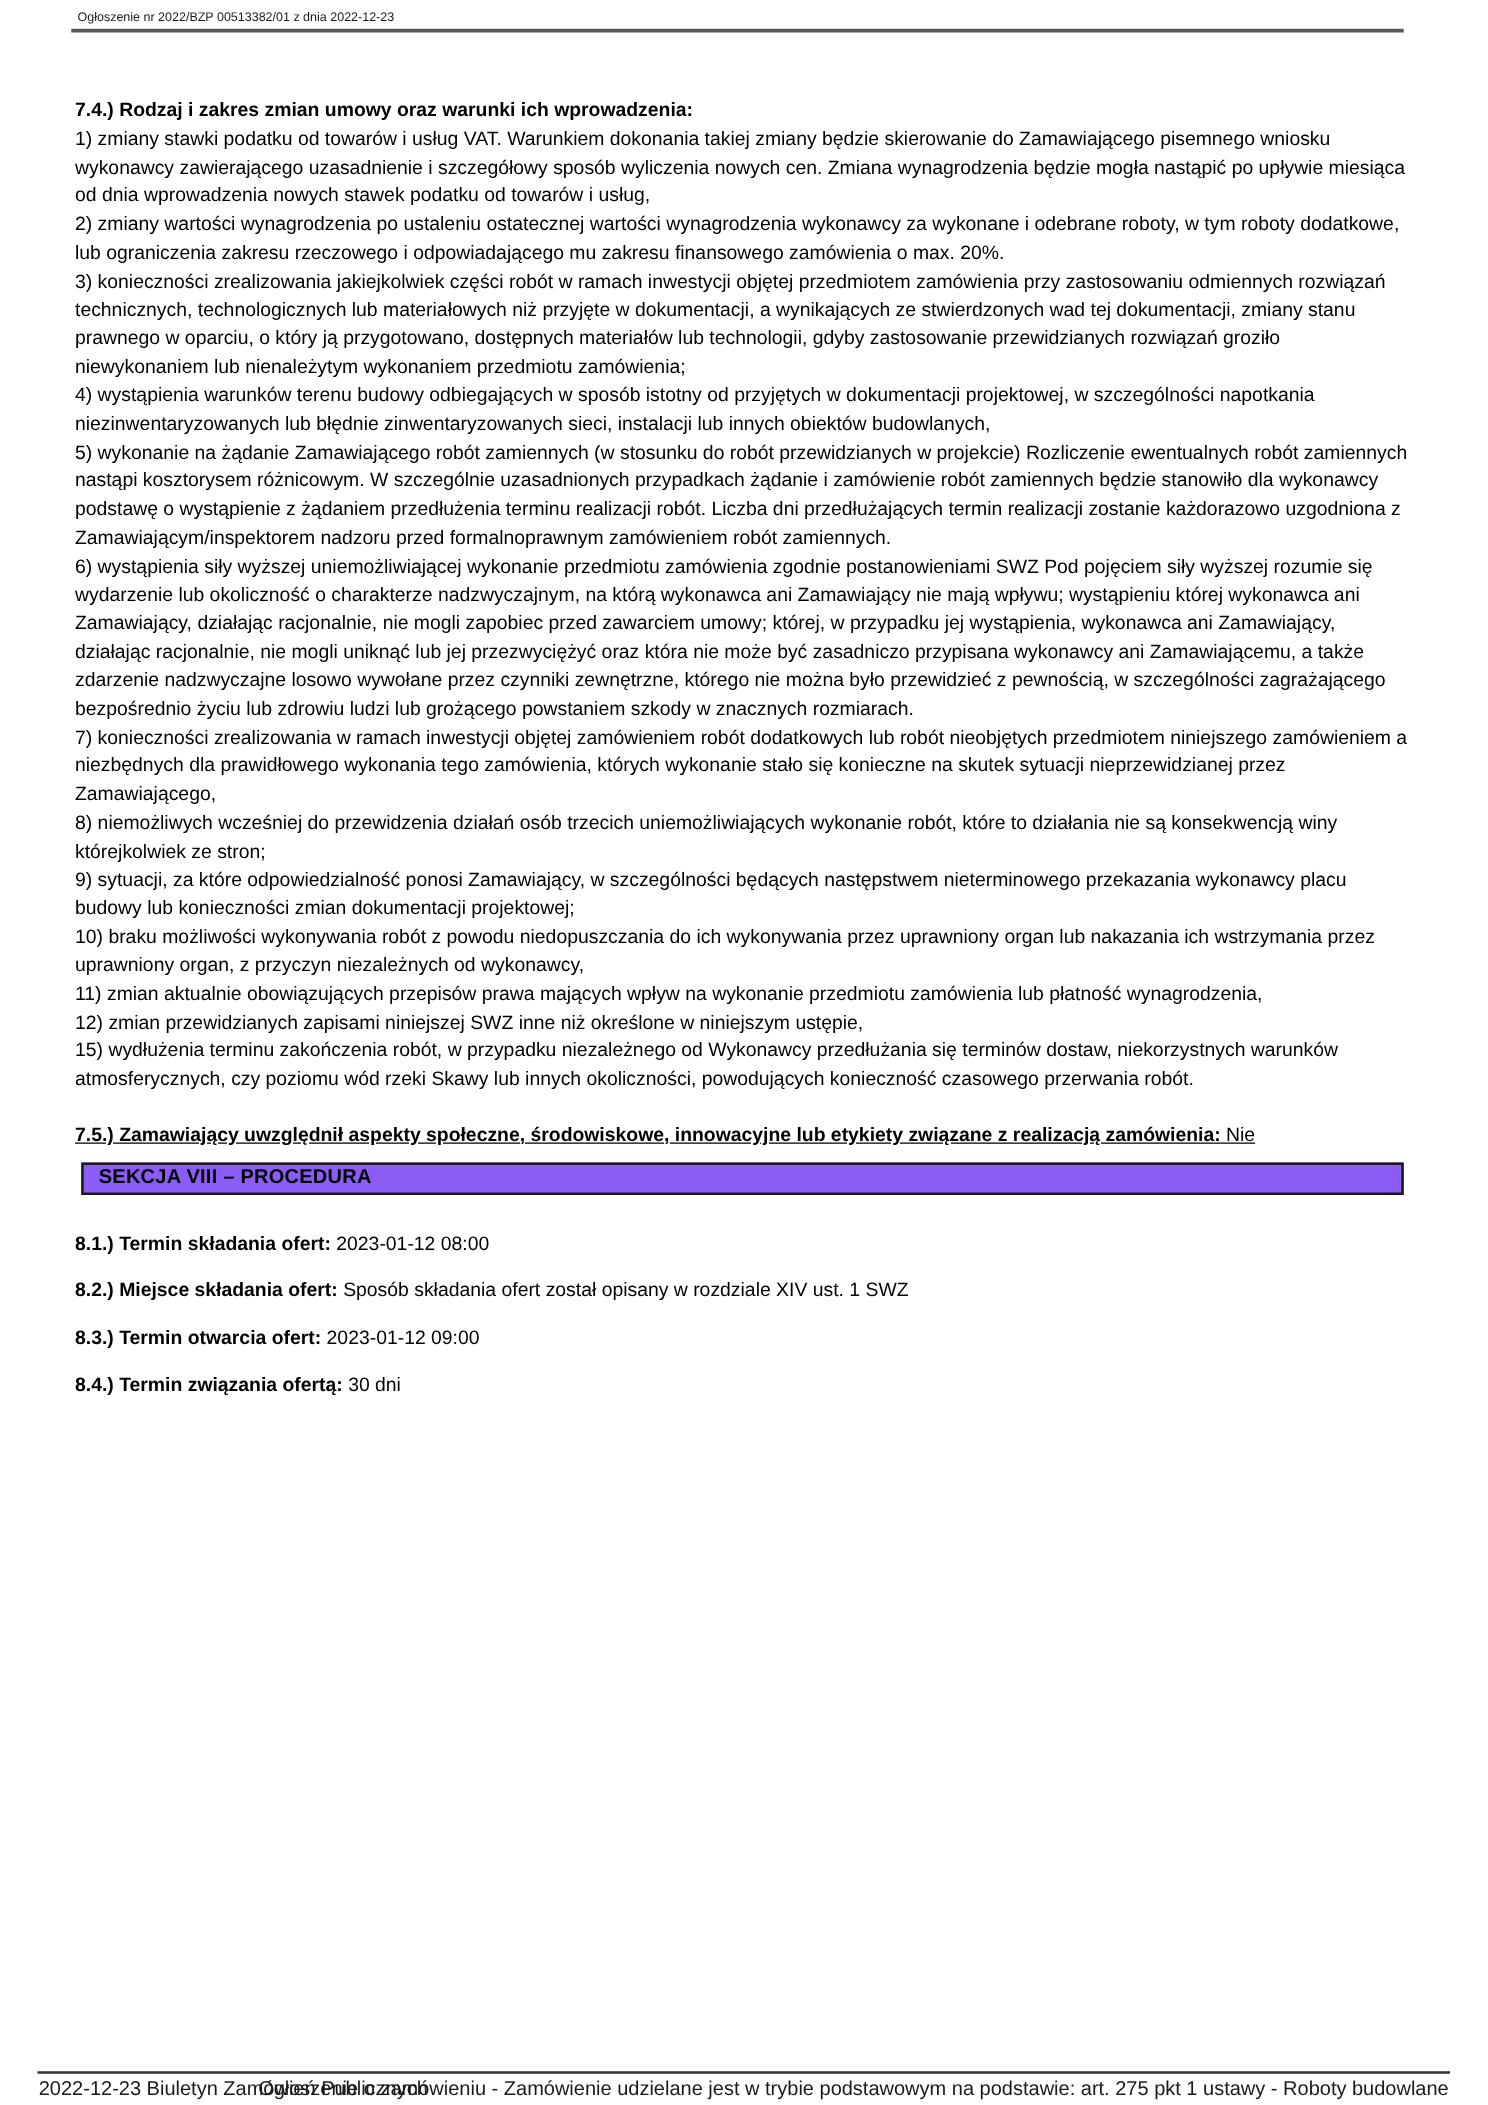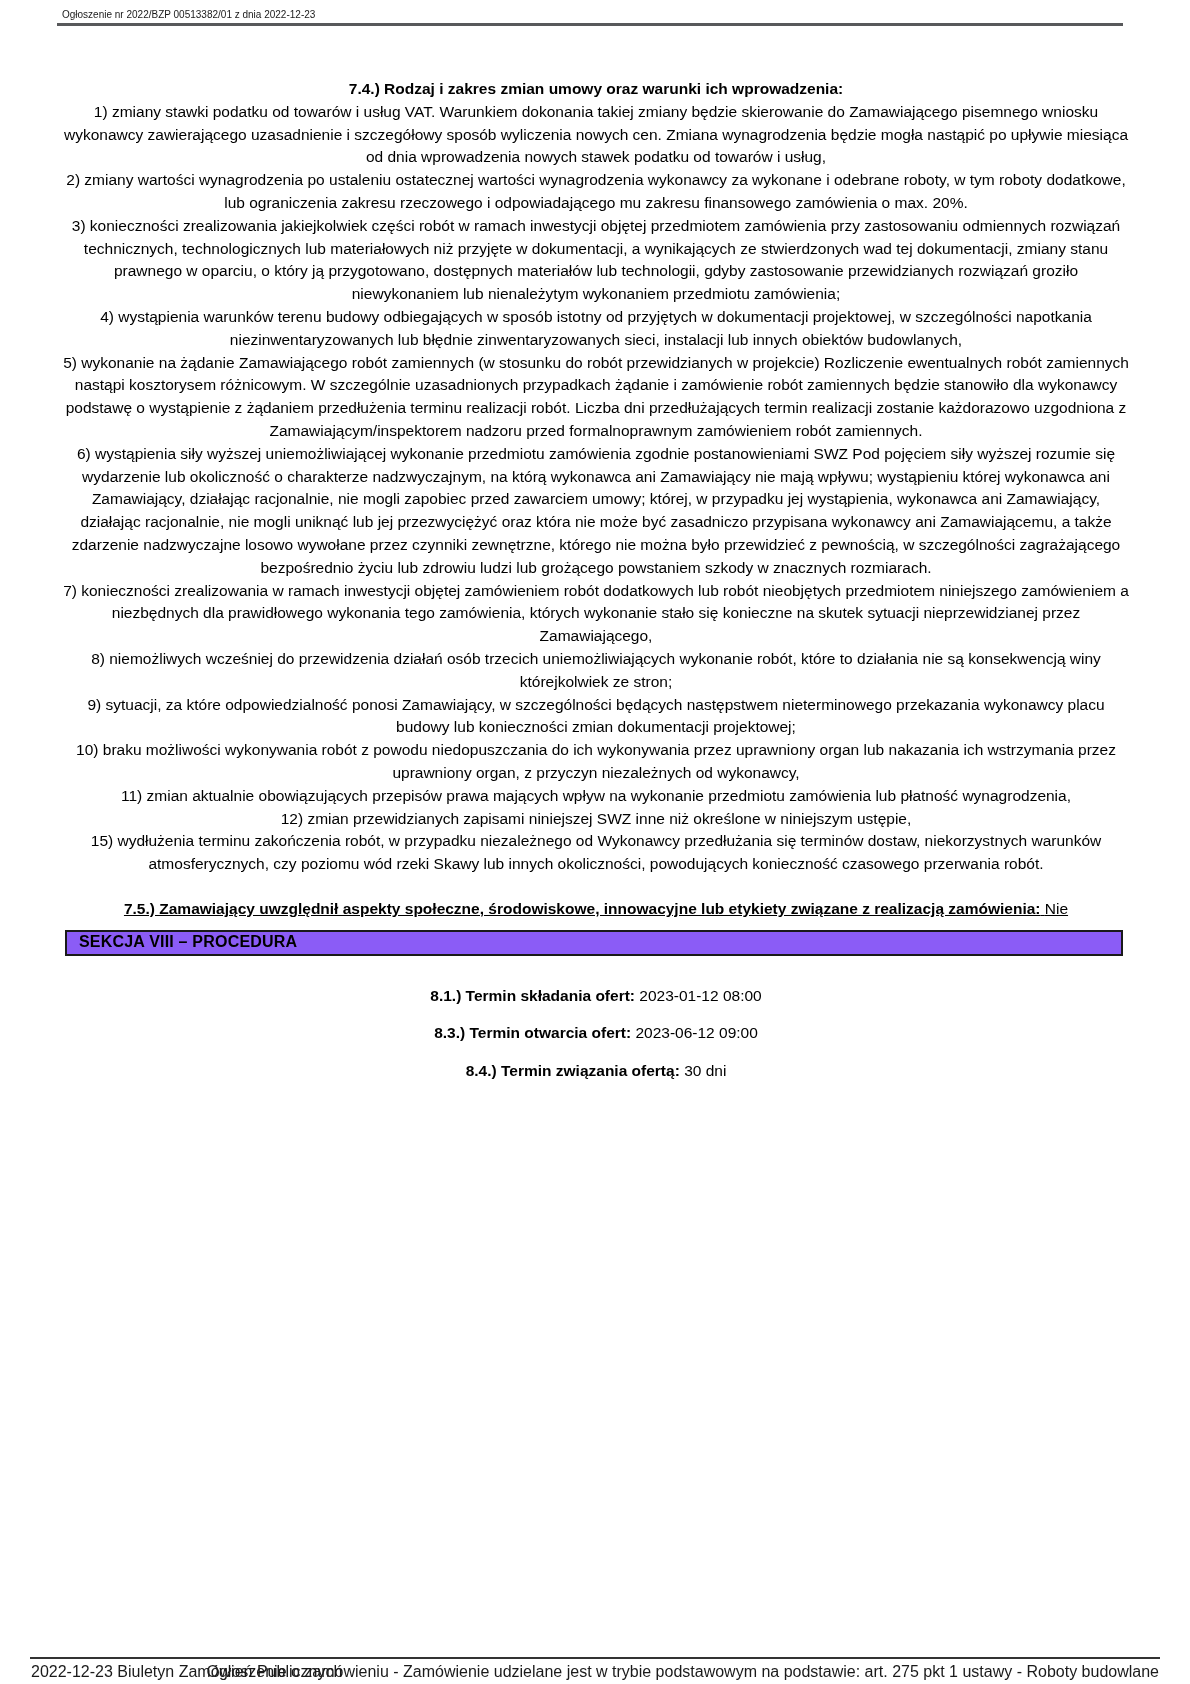--- a/index.html
+++ b/index.html
@@ -1,15 +1,15 @@
 <!DOCTYPE html>
 <html lang="pl"><head>
 <meta charset="utf-8">
 <style>
-  * { margin:0; padding:0; box-sizing:border-box;text-align:center; }
+  * { margin:0; padding:0; box-sizing:border-box; }
   html, body { background:#ffffff; }
   body {
     width:1190px; height:1684px;
     position:relative;
     font-family:"Liberation Sans", sans-serif;
     color:#000000;
     overflow:hidden;
   }
   .header-text { position:absolute; top:9px; left:62px; font-size:10px; color:#1a1a1a; }
   .header-rule { position:absolute; top:23px; left:57px; width:1066px; height:3px; background:#58595b; }
@@ -74,22 +74,26 @@
   <div class="section-bar">
     <span>SEKCJA VIII – PROCEDURA</span>
   </div>
 
   <div class="entries">
     <div class="entry">
       <strong>8.1.) Termin składania ofert:</strong>
       <span>2023-01-12 08:00</span>
     </div>
     <div class="entry">
+      <strong>8.2.) Miejsce składania ofert:</strong>
+      <span>Sposób składania ofert został opisany w rozdziale XIV ust. 1 SWZ</span>
+    </div>
+    <div class="entry">
       <strong>8.3.) Termin otwarcia ofert:</strong>
-      <span>2023-06-12 09:00</span>
+      <span>2023-01-12 09:00</span>
     </div>
     <div class="entry">
       <strong>8.4.) Termin związania ofertą:</strong>
       <span>30 dni</span>
     </div>
   </div>
 
 </div>
 
 <div class="footer-rule"></div>

